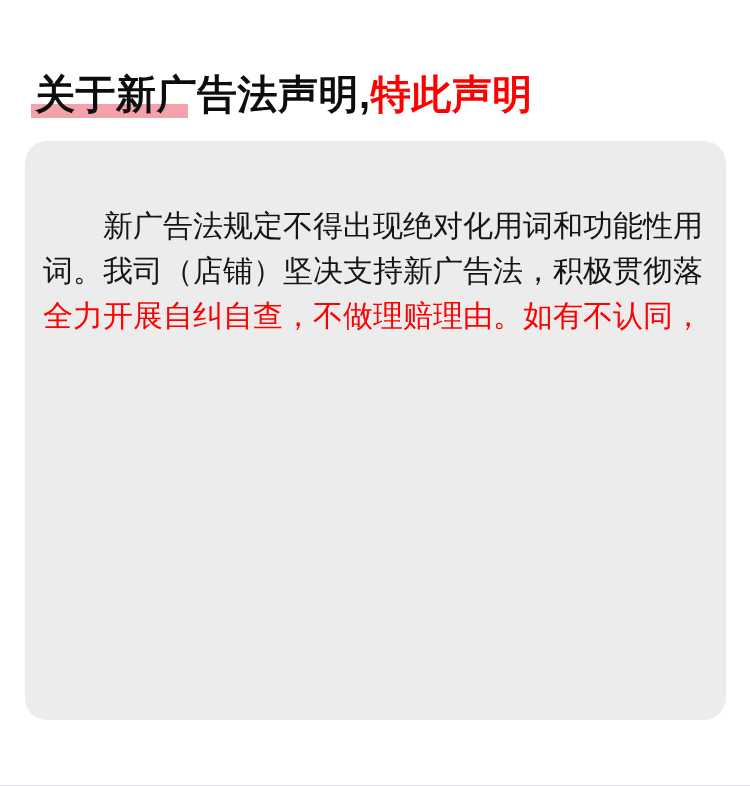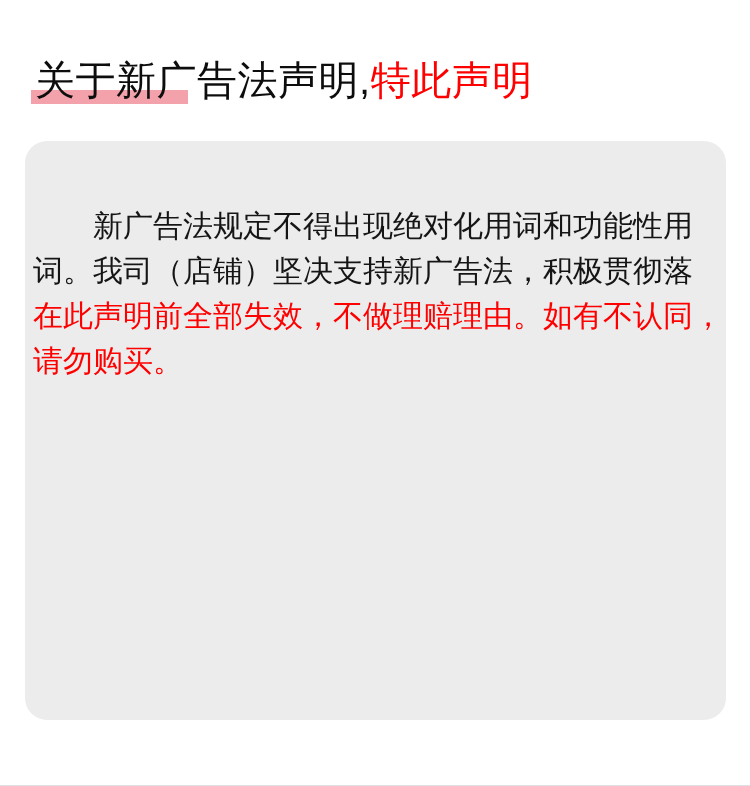--- a/index.html
+++ b/index.html
@@ -13,23 +13,23 @@
     width: 750px;
     height: 786px;
     background: var(--page-bg, #ffffff);
     overflow: hidden;
   }
 
   
   .title-wrap {
     position: absolute;
     left: 35px;
-    top: 56px;
+    top: 70px;
     font-size: 40px;
-    font-weight: 400;
+    font-weight: 700;
     line-height: 48px;
     white-space: nowrap;
     letter-spacing: 0.5px;
   }
   .hl-bar {
     position: absolute;
     left: -4px;
     top: 34px;
     width: 157px;
     height: 14px;
@@ -46,21 +46,21 @@
   
   .notice-card {
     position: absolute;
     left: 25px;
     top: 141px;
     width: 701px;
     height: 579px;
     background: var(--card-bg, #ececec);
     border-radius: 22px;
     box-sizing: border-box;
-    padding: 62px 16px 0 8px;
+    padding: 62px 16px 0 18px;
   }
   .notice-body {
     font-size: 30px;
     line-height: 45px;
     color: var(--text, #151515);
     letter-spacing: 0;
   }
   .line { white-space: nowrap; }
   .line.indent { padding-left: 60px; }
   .seg { color: inherit; }
@@ -83,20 +83,19 @@
 
   <div class="title-wrap">
     <span class="hl-bar"></span>
     <span class="t-black">关于新广告法声明,</span><span class="t-red">特此声明</span>
   </div>
 
   <div class="notice-card">
     <div class="notice-body">
         <div class="line indent"><span class="seg">新广告法规定不得出现绝对化用词和功能性用</span></div>
         <div class="line"><span class="seg">词。我司（店铺）坚决支持新广告法，积极贯彻落</span></div>
-        <div class="line"><span class="seg red">在此声明前全部失效，不做理赔理由。如有不认同，</span></div>
-        <div class="line"><span class="seg red">请勿购买。</span></div>
+        <div class="line"><span class="seg red">全力开展自纠自查，不做理赔理由。如有不认同，</span></div>
       </div>
   </div>
 
   <div class="bottom-divider"></div>
 
 </div>
 
 </body></html>

